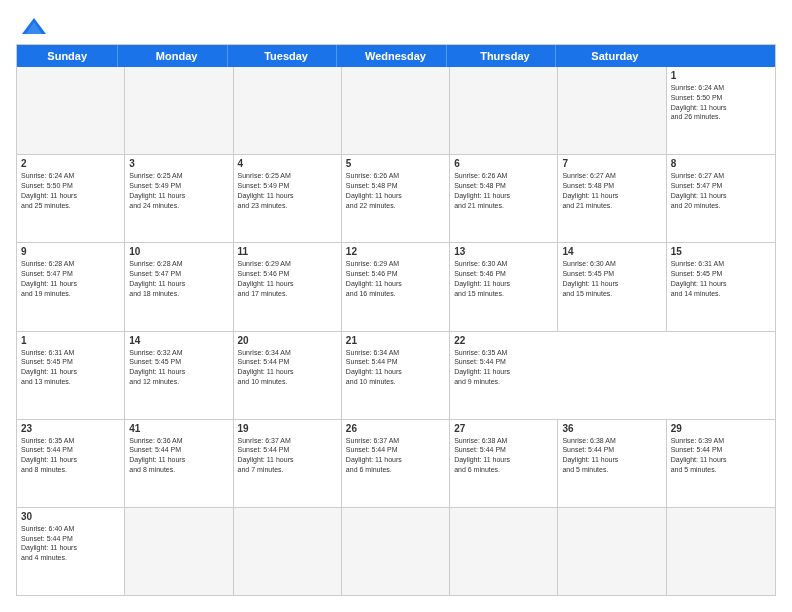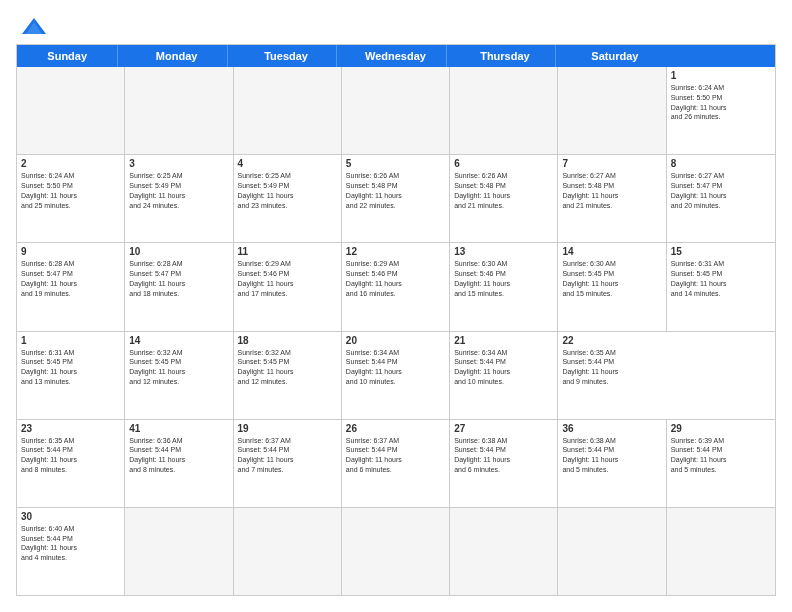--- a/index.html
+++ b/index.html
@@ -221,24 +221,20 @@
         <div class="cal-row">
           <div class="cal-cell">
             <span class="day-num">1</span>
             <div class="cell-text">Sunrise: 6:31 AM<br>Sunset: 5:45 PM<br>Daylight: 11 hours<br>and 13 minutes.</div>
           </div>
           <div class="cal-cell">
             <span class="day-num">14</span>
             <div class="cell-text">Sunrise: 6:32 AM<br>Sunset: 5:45 PM<br>Daylight: 11 hours<br>and 12 minutes.</div>
           </div>
           <div class="cal-cell">
-            <span class="day-num">18</span>
-            <div class="cell-text">Sunrise: 6:32 AM<br>Sunset: 5:45 PM<br>Daylight: 11 hours<br>and 12 minutes.</div>
-          </div>
-          <div class="cal-cell">
             <span class="day-num">20</span>
             <div class="cell-text">Sunrise: 6:34 AM<br>Sunset: 5:44 PM<br>Daylight: 11 hours<br>and 10 minutes.</div>
           </div>
           <div class="cal-cell">
             <span class="day-num">21</span>
             <div class="cell-text">Sunrise: 6:34 AM<br>Sunset: 5:44 PM<br>Daylight: 11 hours<br>and 10 minutes.</div>
           </div>
           <div class="cal-cell">
             <span class="day-num">22</span>
             <div class="cell-text">Sunrise: 6:35 AM<br>Sunset: 5:44 PM<br>Daylight: 11 hours<br>and 9 minutes.</div>

